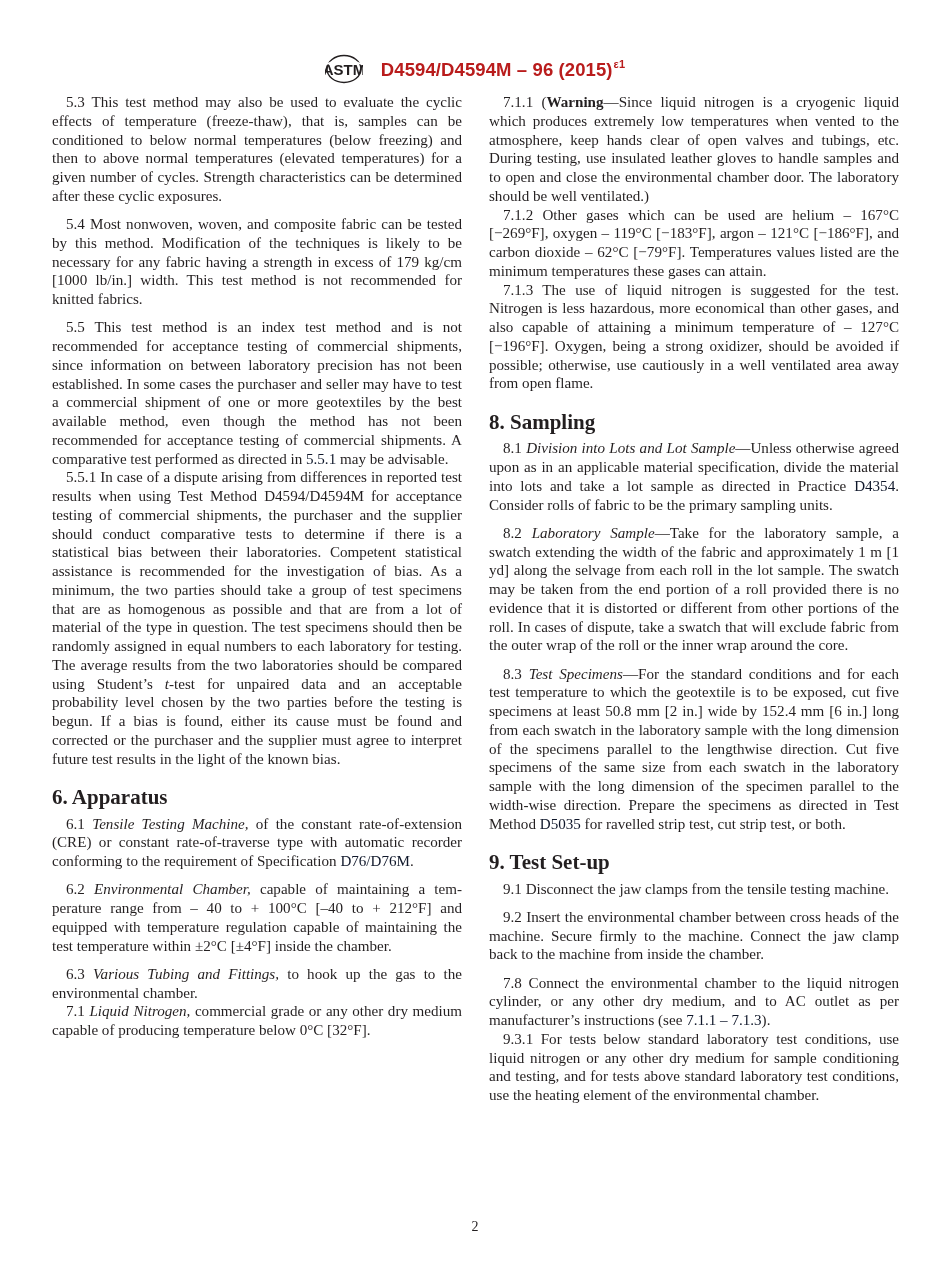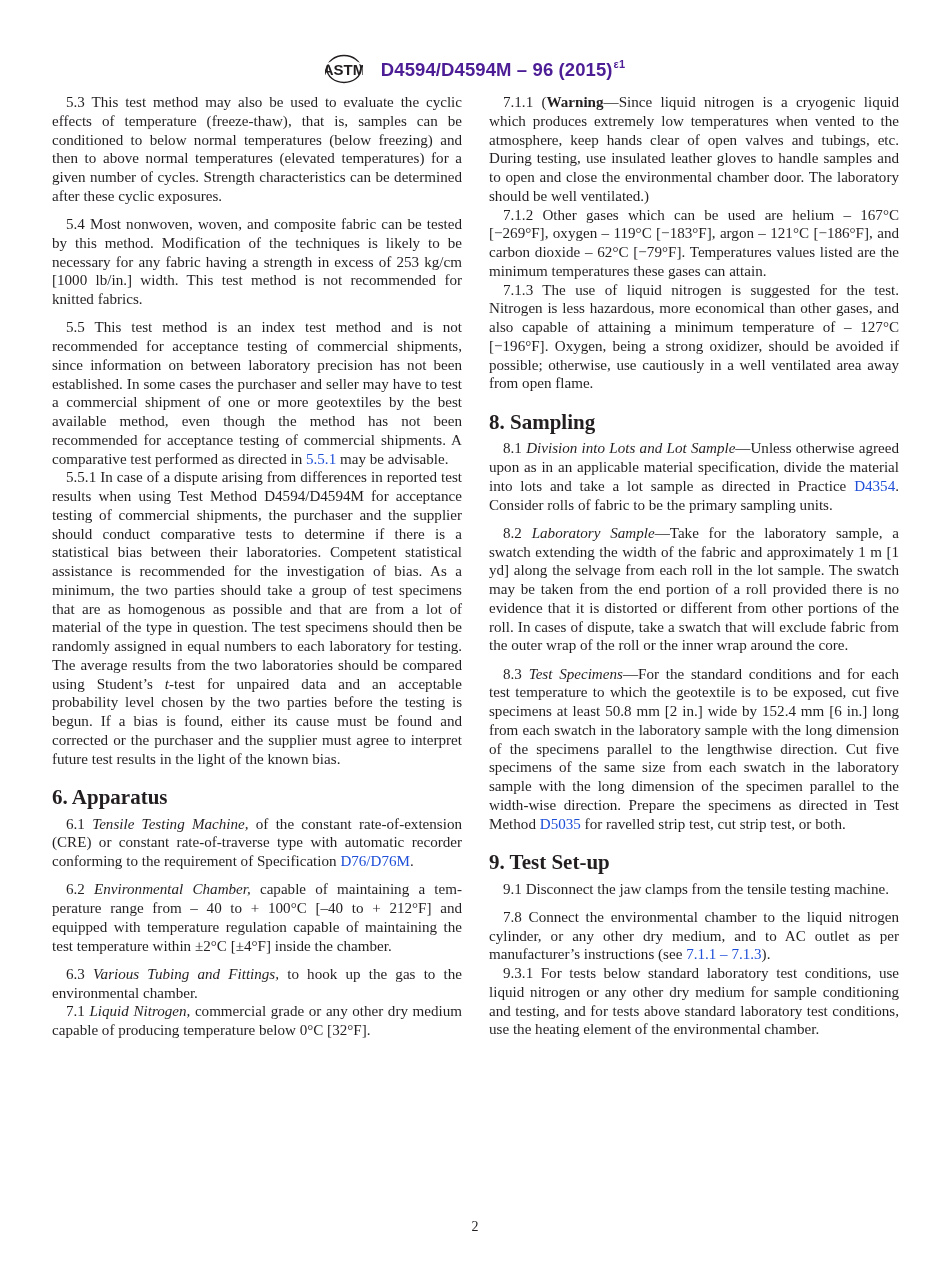--- a/index.html
+++ b/index.html
@@ -1,51 +1,51 @@
 <!DOCTYPE html>
 <html><head>
 <meta charset="utf-8">
 <style>
   html, body { margin: 0; padding: 0; background: #ffffff; }
   body { width: 950px; height: 1272px; position: relative; overflow: hidden;
          font-family: "Liberation Serif", "DejaVu Serif", serif; color: #231f20; }
   .header { position: absolute; top: 54px; left: 0; width: 950px; text-align: center; height: 30px; }
   .header-inner { display: inline-flex; align-items: center; gap: 18px; }
   .logo { width: 38px; height: 30px; display: inline-block; }
-  .doc-id { font-family: "Liberation Sans", "DejaVu Sans", sans-serif; font-weight: bold; font-size: 18.5px; letter-spacing: 0.1px; color: #4c1d95; }
+  .doc-id { font-family: "Liberation Sans", "DejaVu Sans", sans-serif; font-weight: bold; font-size: 18.5px; letter-spacing: 0.1px; color: #b91c1c; }
   .doc-id sup { font-size: 11px; font-weight: bold; vertical-align: 8px; margin-left: 1px; }
   .col { position: absolute; top: 93px; width: 410px; font-size: 15.1px; line-height: 18.75px; text-align: justify; }
   .col.left { left: 52px; }
   .col.right { left: 489px; }
   p { margin: 0; text-indent: 14px; hyphens: manual; }
   p.gap { margin-top: 9.5px; }
   h2 { font-size: 21px; font-weight: bold; margin: 20px 0 0 0; line-height: 18.75px; text-indent: 0; }
   h2 + p { margin-top: 7.5px; }
-  .link { color: #1d4ed8; }
+  .link { color: #0f172a; }
   i { font-style: italic; }
   b { font-weight: bold; }
   .page-num { position: absolute; top: 1219px; left: 0; width: 950px; text-align: center; font-size: 14px; color: #231f20; }
 </style>
 </head>
 <body>
 
 <div class="header">
   <div class="header-inner">
     <svg class="logo" viewBox="0 0 38 30">
       <ellipse cx="19" cy="15" rx="17" ry="13.5" fill="none" stroke="#231f20" stroke-width="1.4"></ellipse>
       <text x="19" y="21" text-anchor="middle" font-family="Liberation Sans, sans-serif" font-weight="bold" font-size="15" fill="#231f20" transform="scale(1,1)">ASTM</text>
       <path d="M2 10 Q19 2 36 10" fill="none" stroke="#fff" stroke-width="1.4"></path>
     </svg>
     <span class="doc-id"><span>D4594/D4594M – 96 (2015)</span><sup>ε1</sup></span>
   </div>
 </div>
 
 <div class="col left">
   <p>5.3 This test method may also be used to evaluate the cyclic effects of temperature (freeze-thaw), that is, samples can be conditioned to below normal temperatures (below freezing) and then to above normal temperatures (elevated temperatures) for a given number of cycles. Strength characteristics can be determined after these cyclic exposures.</p>
-  <p class="gap">5.4 Most nonwoven, woven, and composite fabric can be tested by this method. Modification of the techniques is likely to be necessary for any fabric having a strength in excess of 253 kg/cm [1000 lb/in.] width. This test method is not recommended for knitted fabrics.</p>
+  <p class="gap">5.4 Most nonwoven, woven, and composite fabric can be tested by this method. Modification of the techniques is likely to be necessary for any fabric having a strength in excess of 179 kg/cm [1000 lb/in.] width. This test method is not recommended for knitted fabrics.</p>
   <p class="gap"><span>5.5 This test method is an index test method and is not recommended for acceptance testing of commercial shipments, since information on between laboratory precision has not been established. In some cases the purchaser and seller may have to test a commercial shipment of one or more geotextiles by the best available method, even though the method has not been recommended for acceptance testing of commercial shipments. A comparative test performed as directed in </span><span class="link">5.5.1</span><span> may be advisable.</span></p>
   <p><span>5.5.1 In case of a dispute arising from differences in reported test results when using Test Method D4594/D4594M for acceptance testing of commercial shipments, the purchaser and the supplier should conduct comparative tests to determine if there is a statistical bias between their laboratories. Compe­tent statistical assistance is recommended for the investigation of bias. As a minimum, the two parties should take a group of test specimens that are as homogenous as possible and that are from a lot of material of the type in question. The test specimens should then be randomly assigned in equal numbers to each laboratory for testing. The average results from the two laboratories should be compared using Student’s </span><i>t</i><span>-test for unpaired data and an acceptable probability level chosen by the two parties before the testing is begun. If a bias is found, either its cause must be found and corrected or the purchaser and the supplier must agree to interpret future test results in the light of the known bias.</span></p>
 
   <h2>6. Apparatus</h2>
   <p><span>6.1 </span><i>Tensile Testing Machine,</i><span> of the constant rate-of-extension (CRE) or constant rate-of-traverse type with auto­matic recorder conforming to the requirement of Specification </span><span class="link">D76/D76M</span><span>.</span></p>
   <p class="gap"><span>6.2 </span><i>Environmental Chamber,</i><span> capable of maintaining a tem­perature range from – 40 to + 100°C [–40 to + 212°F] and equipped with temperature regulation capable of maintaining the test temperature within ±2°C [±4°F] inside the chamber.</span></p>
   <p class="gap"><span>6.3 </span><i>Various Tubing and Fittings,</i><span> to hook up the gas to the environmental chamber.</span></p>
 
   <p><span>7.1 </span><i>Liquid Nitrogen,</i><span> commercial grade or any other dry medium capable of producing temperature below 0°C [32°F].</span></p>
 </div>
@@ -55,17 +55,18 @@
   <p>7.1.2 Other gases which can be used are helium – 167°C [−269°F], oxygen – 119°C [−183°F], argon – 121°C [−186°F], and carbon dioxide – 62°C [−79°F]. Temperatures values listed are the minimum temperatures these gases can attain.</p>
   <p>7.1.3 The use of liquid nitrogen is suggested for the test. Nitrogen is less hazardous, more economical than other gases, and also capable of attaining a minimum temperature of – 127°C [−196°F]. Oxygen, being a strong oxidizer, should be avoided if possible; otherwise, use cautiously in a well ventilated area away from open flame.</p>
 
   <h2>8. Sampling</h2>
   <p><span>8.1 </span><i>Division into Lots and Lot Sample</i><span>—Unless otherwise agreed upon as in an applicable material specification, divide the material into lots and take a lot sample as directed in Practice </span><span class="link">D4354</span><span>. Consider rolls of fabric to be the primary sampling units.</span></p>
   <p class="gap"><span>8.2 </span><i>Laboratory Sample</i><span>—Take for the laboratory sample, a swatch extending the width of the fabric and approximately 1 m [1 yd] along the selvage from each roll in the lot sample. The swatch may be taken from the end portion of a roll provided there is no evidence that it is distorted or different from other portions of the roll. In cases of dispute, take a swatch that will exclude fabric from the outer wrap of the roll or the inner wrap around the core.</span></p>
   <p class="gap"><span>8.3 </span><i>Test Specimens</i><span>—For the standard conditions and for each test temperature to which the geotextile is to be exposed, cut five specimens at least 50.8 mm [2 in.] wide by 152.4 mm [6 in.] long from each swatch in the laboratory sample with the long dimension of the specimens parallel to the lengthwise direction. Cut five specimens of the same size from each swatch in the laboratory sample with the long dimension of the specimen parallel to the width-wise direction. Prepare the specimens as directed in Test Method </span><span class="link">D5035</span><span> for ravelled strip test, cut strip test, or both.</span></p>
 
   <h2>9. Test Set-up</h2>
   <p>9.1 Disconnect the jaw clamps from the tensile testing machine.</p>
+  <p class="gap">9.2 Insert the environmental chamber between cross heads of the machine. Secure firmly to the machine. Connect the jaw clamp back to the machine from inside the chamber.</p>
   <p class="gap"><span>7.8 Connect the environmental chamber to the liquid nitro­gen cylinder, or any other dry medium, and to AC outlet as per manufacturer’s instructions (see </span><span class="link">7.1.1 – 7.1.3</span><span>).</span></p>
   <p>9.3.1 For tests below standard laboratory test conditions, use liquid nitrogen or any other dry medium for sample conditioning and testing, and for tests above standard labora­tory test conditions, use the heating element of the environ­mental chamber.</p>
 </div>
 
 <div class="page-num">2</div>
 
 </body></html>

